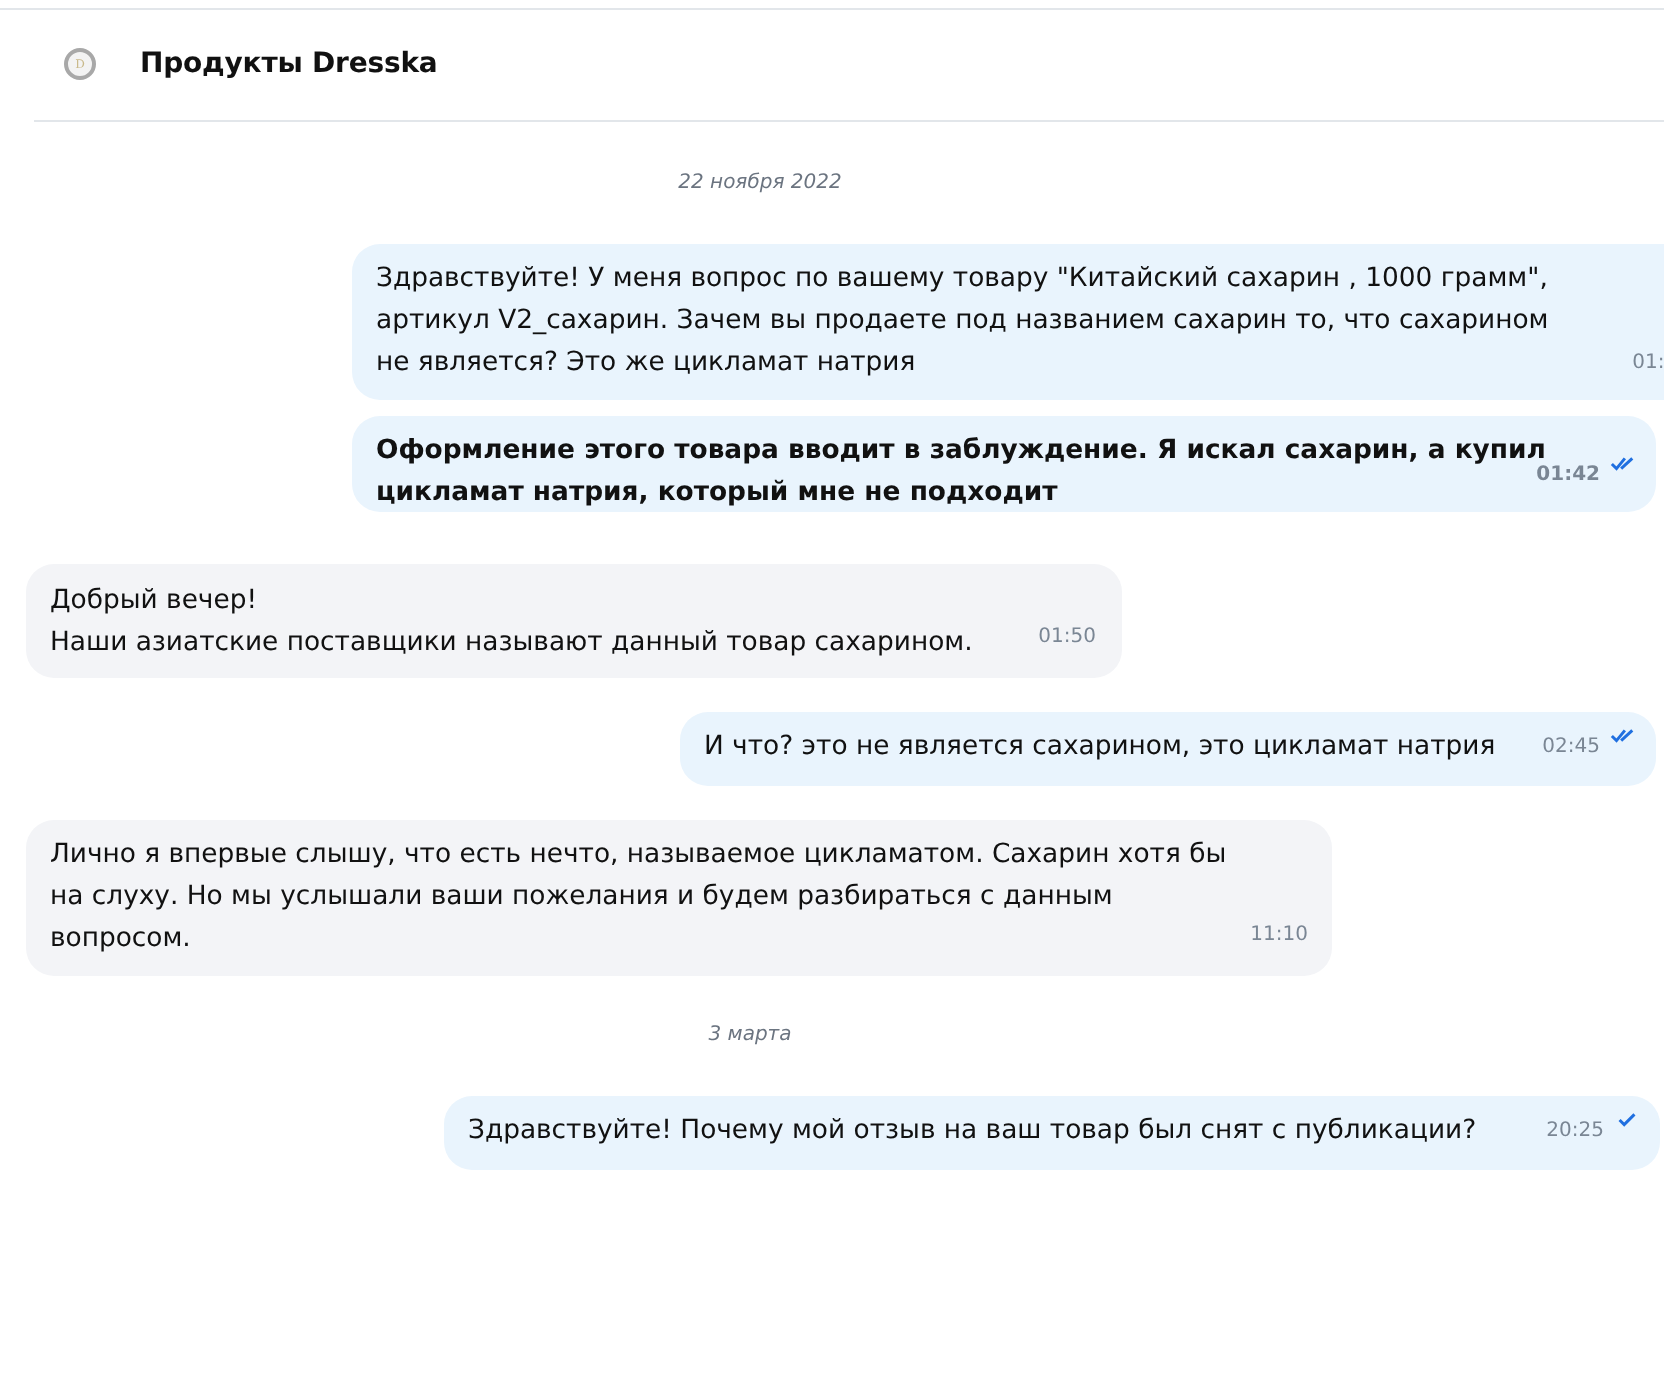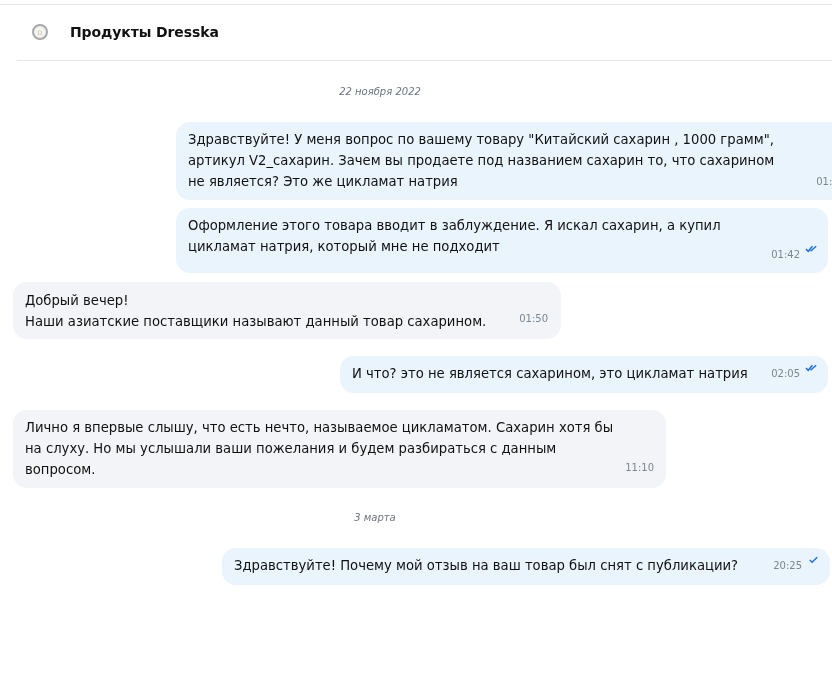--- a/index.html
+++ b/index.html
@@ -73,21 +73,21 @@
 не является? Это же цикламат натрия</div>
     <div class="meta">
       <span>01:41</span>
       <svg class="check" viewBox="0 0 14 9">
           <path d="M1 5 L3.5 7.5 L8 2" fill="none" stroke="#1f6fe0" stroke-width="1.6"></path>
           <path d="M6 7.5 L12 2" fill="none" stroke="#1f6fe0" stroke-width="1.6"></path>
         </svg>
     </div>
   </div>
 
-  <div class="bubble out" style="left:176px; top:208px; width:652px; height:65px; padding-top:7px;">
+  <div class="bubble out" style="left:176px; top:208px; width:652px; height:48px; padding-top:7px;font-weight:bold;">
     <div class="text">Оформление этого товара вводит в заблуждение. Я искал сахарин, а купил
 цикламат натрия, который мне не подходит</div>
     <div class="meta">
       <span>01:42</span>
       <svg class="check" viewBox="0 0 14 9">
           <path d="M1 5 L3.5 7.5 L8 2" fill="none" stroke="#1f6fe0" stroke-width="1.6"></path>
           <path d="M6 7.5 L12 2" fill="none" stroke="#1f6fe0" stroke-width="1.6"></path>
         </svg>
     </div>
   </div>
@@ -96,21 +96,21 @@
     <div class="text">Добрый вечер!
 Наши азиатские поставщики называют данный товар сахарином.</div>
     <div class="meta" style="right:13px; bottom:10px;">
       <span>01:50</span>
     </div>
   </div>
 
   <div class="bubble out" style="left:340px; top:356px; width:488px; height:37px; padding-top:7px;">
     <div class="text">И что? это не является сахарином, это цикламат натрия</div>
     <div class="meta" style="bottom:9px;">
-      <span>02:05</span>
+      <span>02:45</span>
       <svg class="check" viewBox="0 0 14 9">
           <path d="M1 5 L3.5 7.5 L8 2" fill="none" stroke="#1f6fe0" stroke-width="1.6"></path>
           <path d="M6 7.5 L12 2" fill="none" stroke="#1f6fe0" stroke-width="1.6"></path>
         </svg>
     </div>
   </div>
 
   <div class="bubble in" style="left:13px; top:410px; width:653px; height:78px; padding-top:7px;">
     <div class="text">Лично я впервые слышу, что есть нечто, называемое цикламатом. Сахарин хотя бы
 на слуху. Но мы услышали ваши пожелания и будем разбираться с данным

